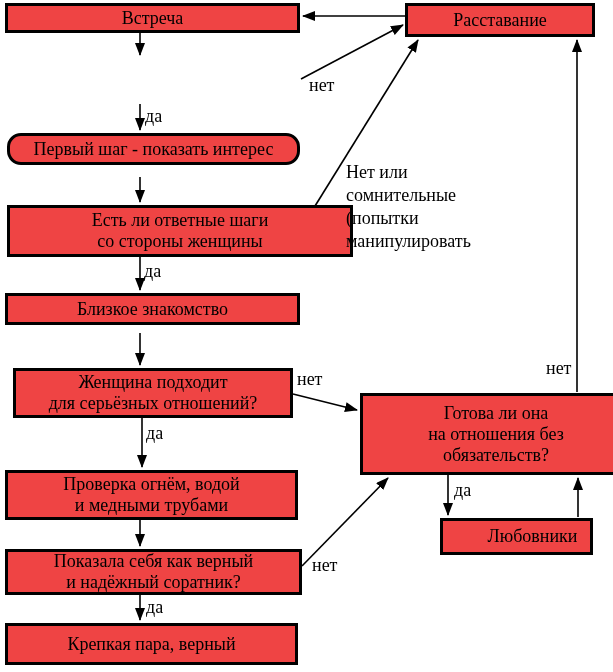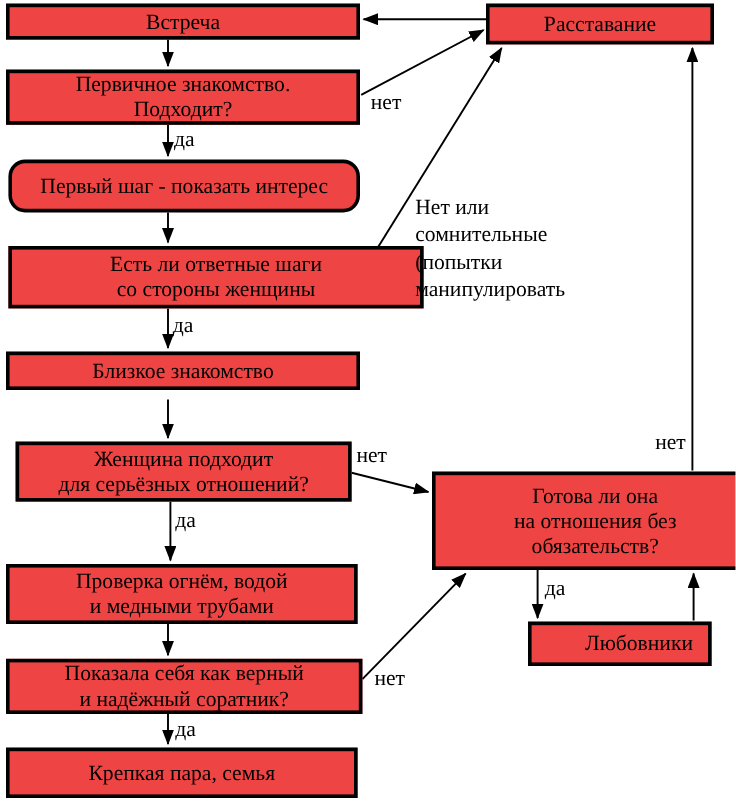--- a/index.html
+++ b/index.html
@@ -63,33 +63,31 @@
       <line x1="293" y1="394" x2="357" y2="410" marker-end="url(#arrow)"></line>
       <line x1="577" y1="392" x2="577" y2="40" marker-end="url(#arrow)"></line>
       <line x1="448" y1="475" x2="448" y2="515" marker-end="url(#arrow)"></line>
       <line x1="578" y1="517" x2="578" y2="478" marker-end="url(#arrow)"></line>
       <line x1="302" y1="566" x2="388" y2="478" marker-end="url(#arrow)"></line>
     </g>
   </svg>
 
   <div class="node" style="left:5px;   top:3px;   width:295px; height:30px;">Встреча</div>
   <div class="node" style="left:405px; top:3px;   width:190px; height:34px;">Расставание</div>
-  <div class="node" style="left:5px;   top:58px;  width:295px; height:46px;">Первичное знакомство.
-Подходит?</div>
-  <div class="node" style="left:7px;   top:133px; width:293px; height:44px;border-radius:14px;">Первый шаг - показать интерес</div>
+  <div class="node" style="left:7px;   top:133px; width:293px; height:32px;border-radius:14px;">Первый шаг - показать интерес</div>
   <div class="node" style="left:7px;   top:205px; width:346px; height:52px;">Есть ли ответные шаги
 со стороны женщины</div>
   <div class="node" style="left:5px;   top:293px; width:295px; height:32px;">Близкое знакомство</div>
   <div class="node" style="left:13px;  top:368px; width:280px; height:50px;">Женщина подходит
 для серьёзных отношений?</div>
   <div class="node" style="left:5px;   top:470px; width:293px; height:50px;">Проверка огнём, водой
 и медными трубами</div>
   <div class="node" style="left:5px;   top:549px; width:297px; height:46px;">Показала себя как верный
 и надёжный соратник?</div>
-  <div class="node" style="left:5px;   top:623px; width:293px; height:42px;">Крепкая пара, семья</div>
+  <div class="node" style="left:5px;   top:623px; width:293px; height:42px;">Крепкая пара, верный</div>
   <div class="node" style="left:360px; top:393px; width:272px; height:82px;">Готова ли она
 на отношения без
 обязательств?</div>
   <div class="node" style="left:440px; top:518px; width:153px; height:37px;padding-left:32px;">Любовники</div>
 
   <div class="edge-label" style="left:145px; top:105px;">да</div>
   <div class="edge-label" style="left:144px; top:260px;">да</div>
   <div class="edge-label" style="left:146px; top:422px;">да</div>
   <div class="edge-label" style="left:146px; top:596px;">да</div>
   <div class="edge-label" style="left:454px; top:479px;">да</div>

